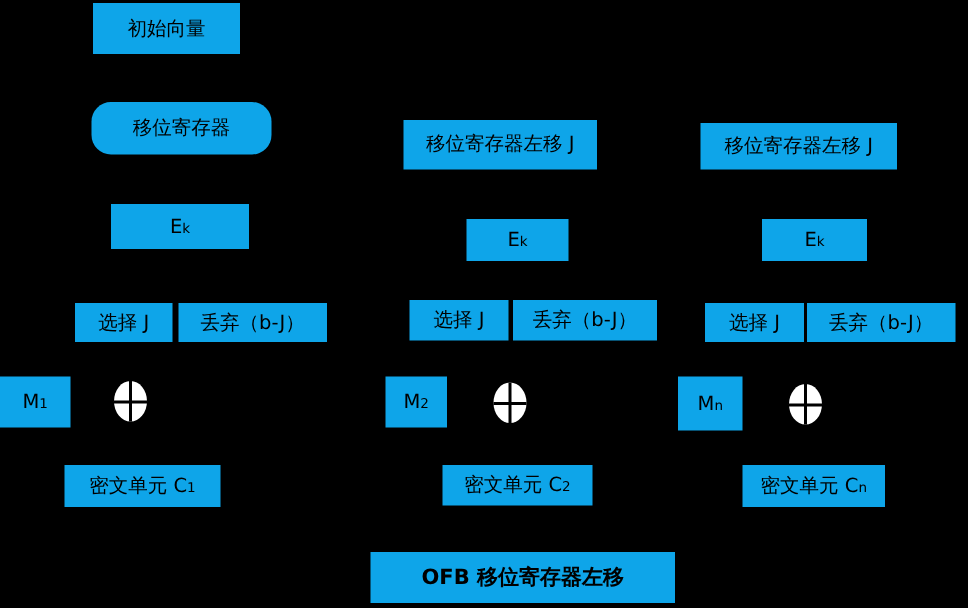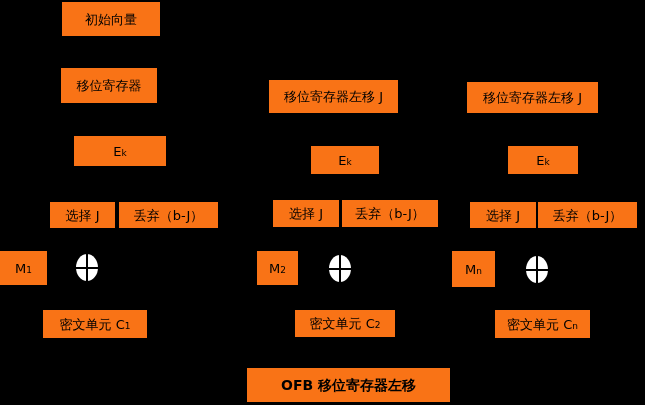--- a/index.html
+++ b/index.html
@@ -5,21 +5,21 @@
   html,body{margin:0;padding:0;background:#000;}
   #stage{
     position:relative;
     width:645px;height:405px;
     background:#000000;
     font-family:"DejaVu Sans","Liberation Sans",sans-serif;
     overflow:hidden;
   }
   .box{
     position:absolute;
-    background:#f97316;
+    background:#0ea5e9;
     color:#000000;
     display:flex;
     align-items:center;
     justify-content:center;
     font-size:13px;
     line-height:1;
     white-space:nowrap;
     box-sizing:border-box;
   }
   .box sub{
@@ -53,21 +53,21 @@
     transform:translateY(-50%);
   }
 </style>
 </head>
 <body>
 
 <div id="stage">
 
   <div class="box" style="left:62px;top:2px;width:98px;height:34px;">初始向量</div>
 
-  <div class="box" style="left:61px;top:68px;width:96px;height:35px;">移位寄存器</div>
+  <div class="box" style="left:61px;top:68px;width:120px;height:35px;border-radius:13px;">移位寄存器</div>
 
   <div class="box" style="left:74px;top:136px;width:92px;height:30px;">
     <span>E</span>
       <sub>k</sub>
   </div>
 
   <div class="box" style="left:50px;top:202px;width:65px;height:26px;">选择 J</div>
 
   <div class="box" style="left:119px;top:202px;width:99px;height:26px;">丢弃（b-J）</div>
 

